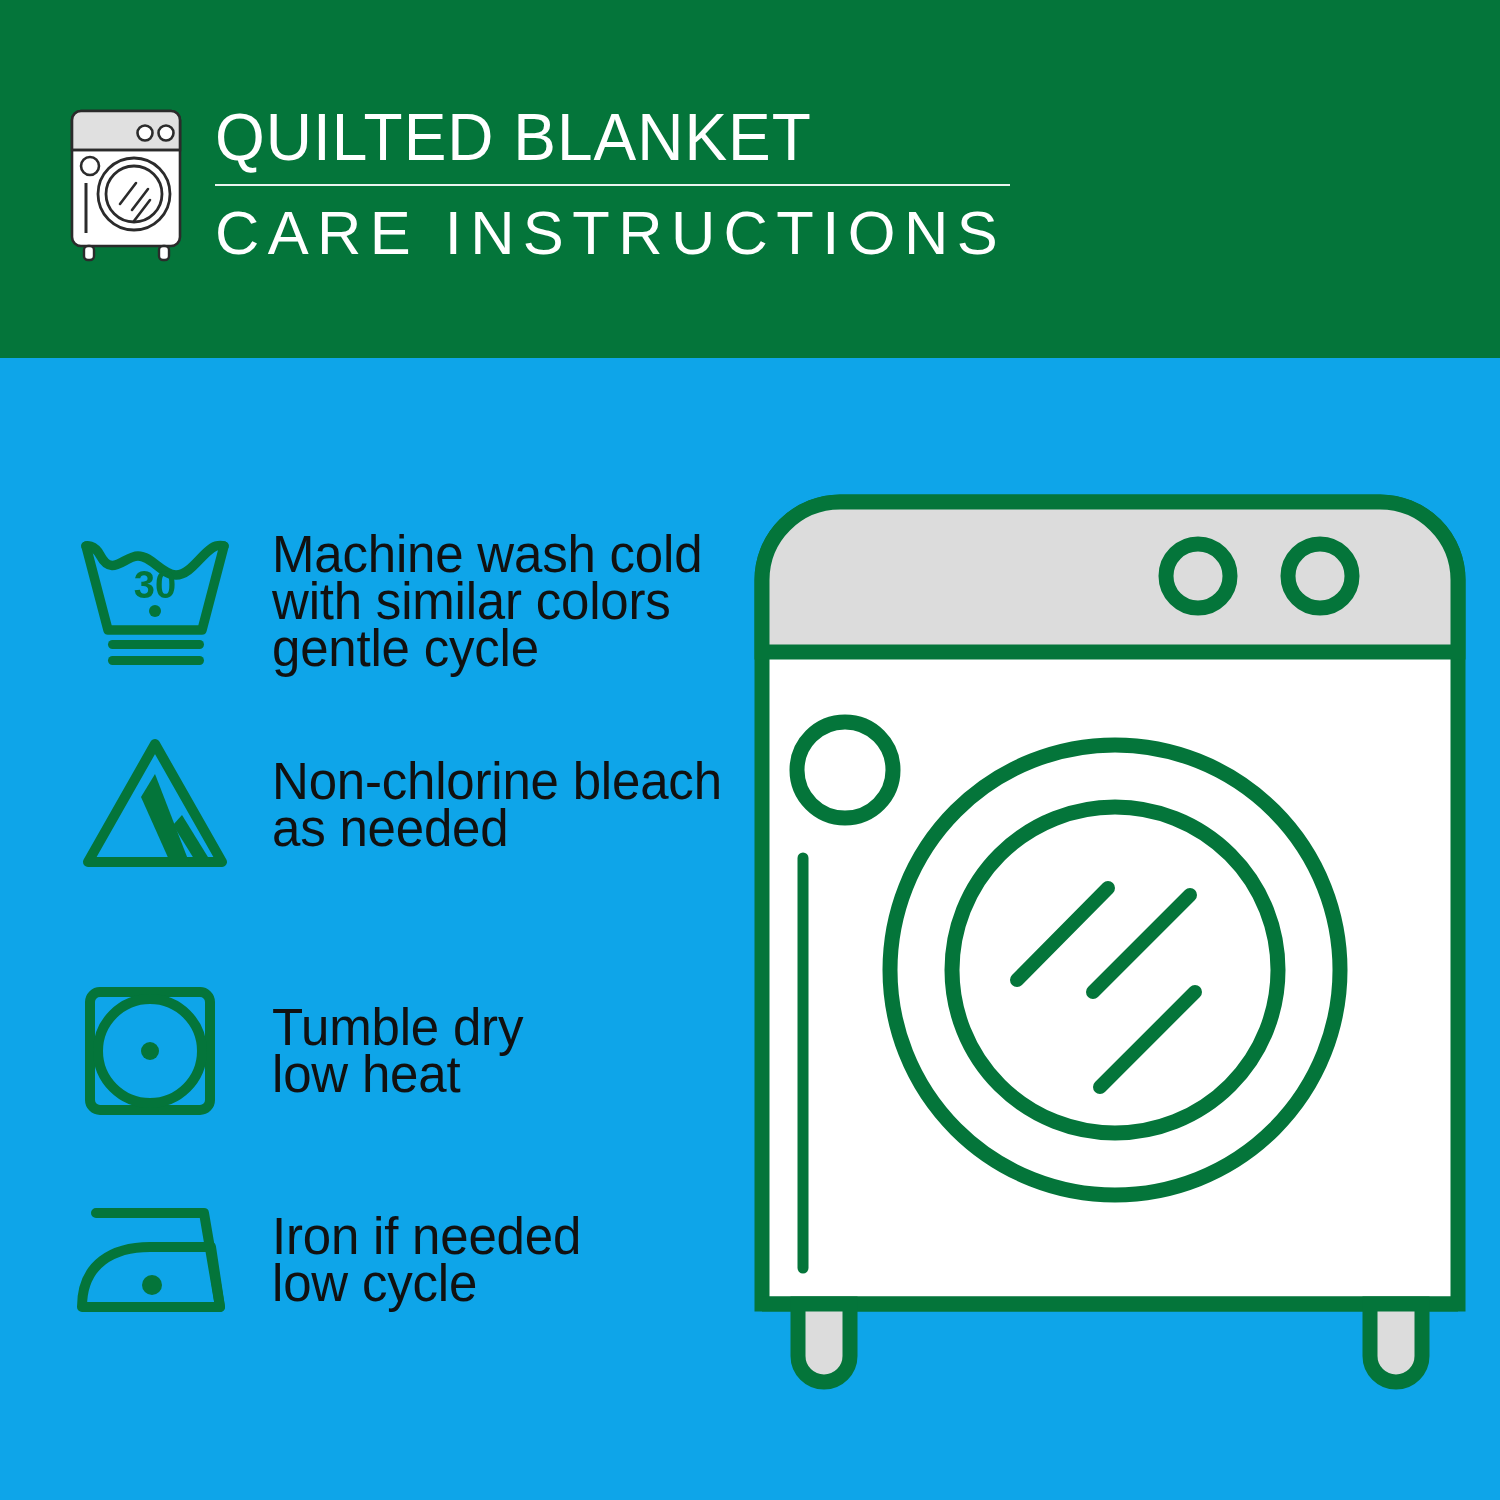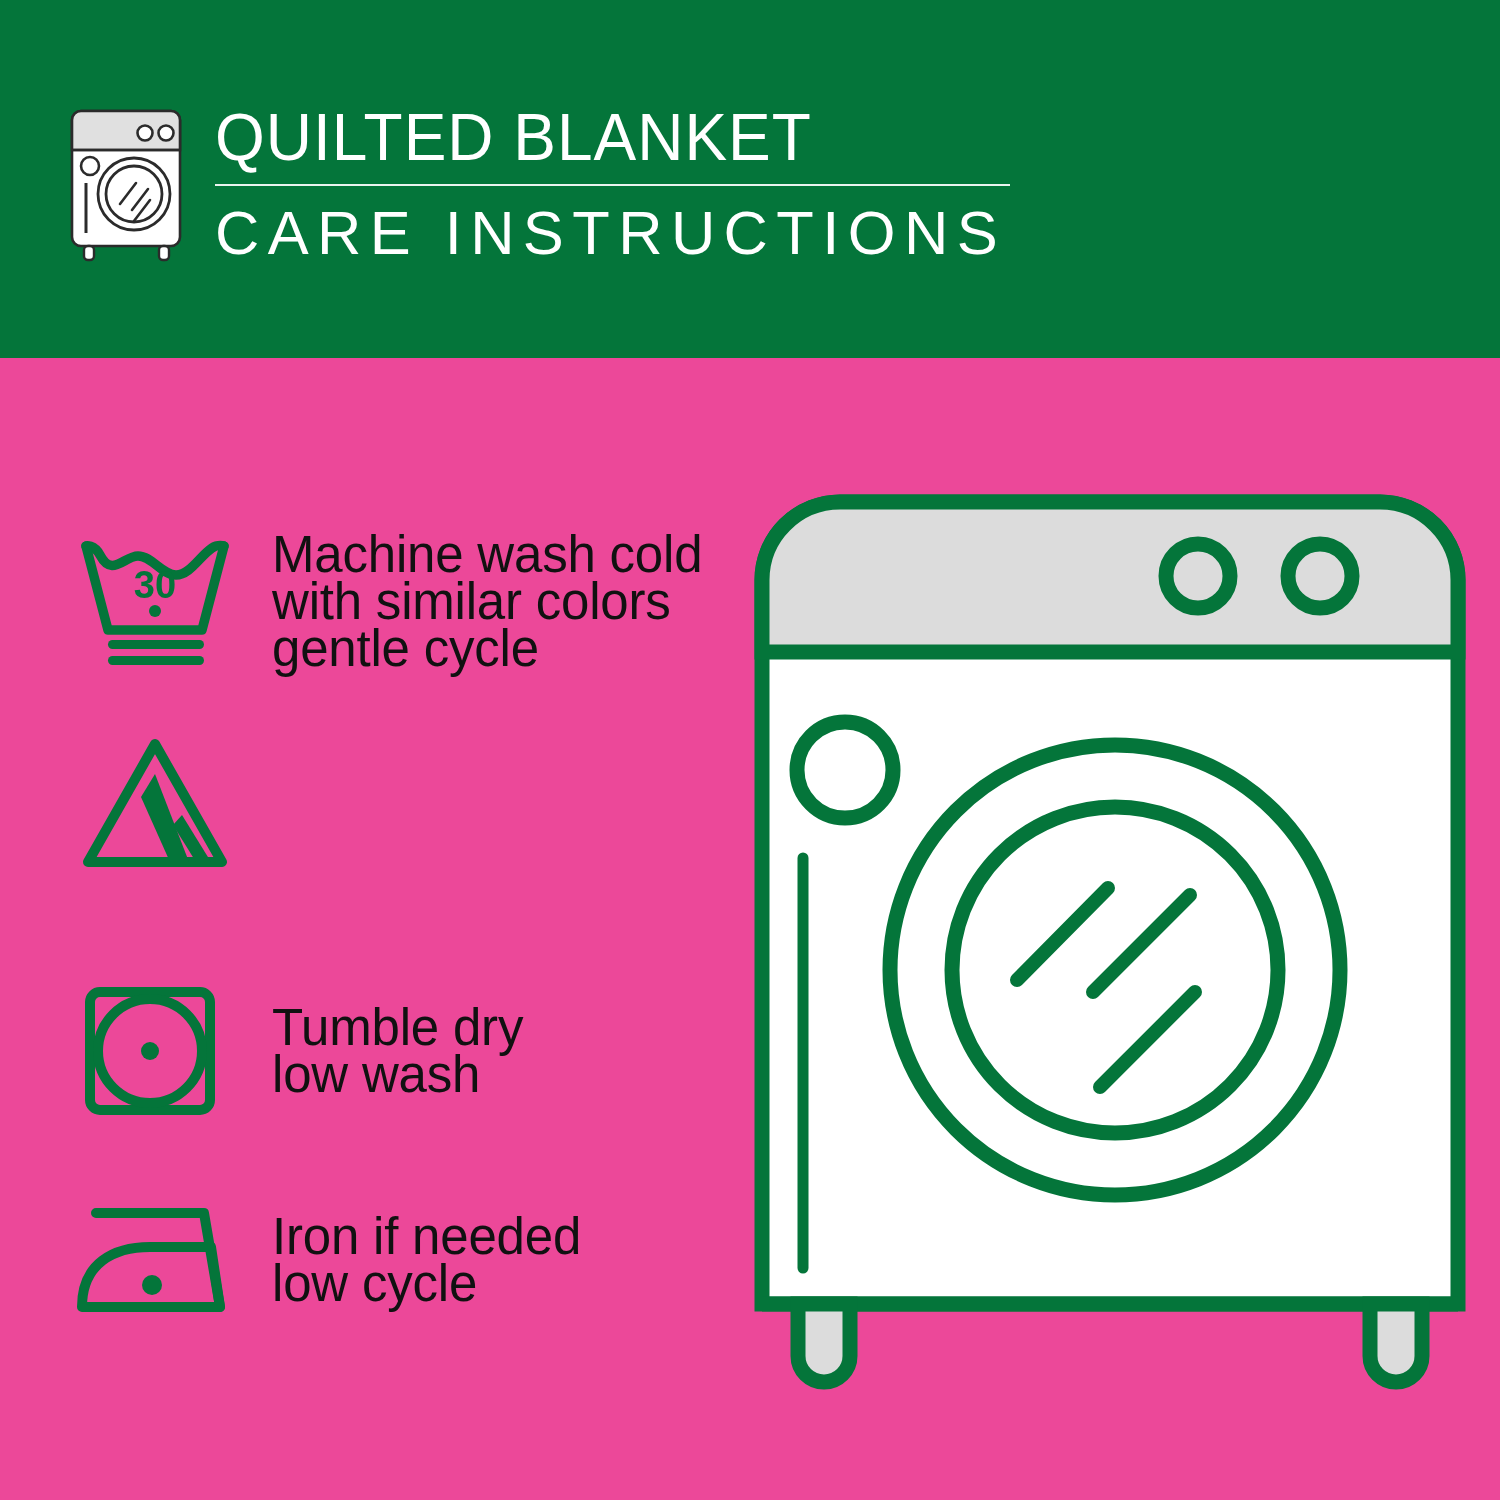--- a/index.html
+++ b/index.html
@@ -7,21 +7,21 @@
     padding: 0;
     background: #ffffff;
   }
   body {
     font-family: "Liberation Sans", sans-serif;
   }
   .page {
     position: relative;
     width: 1500px;
     height: 1500px;
-    background: #ec4899;
+    background: #0ea5e9;
     overflow: hidden;
   }
 
   
   .header {
     position: absolute;
     left: 0;
     top: 0;
     width: 1500px;
     height: 358px;
@@ -187,32 +187,34 @@
       <div class="care-icon">
         <svg viewBox="0 0 180 150" width="180" height="150">
 
           <path d="M83 14 L 150 132 L 16 132 Z" fill="none" stroke="#04753a" stroke-width="10" stroke-linejoin="round"></path>
 
           <path d="M83 44 L 117 132 L 98 132 L 69 67 Z" fill="#04753a"></path>
 
           <path d="M110 85 L 139 132 L 124 132 L 101 95 Z" fill="#04753a"></path>
         </svg>
       </div>
+      <div class="care-label">Non-chlorine bleach
+as needed</div>
     </div>
 
     <div class="care-row r2">
       <div class="care-icon">
         <svg viewBox="0 0 180 150" width="180" height="150">
           <rect x="18" y="16" width="120" height="118" rx="10" ry="10" fill="none" stroke="#04753a" stroke-width="10"></rect>
           <circle cx="78" cy="75" r="52" fill="none" stroke="#04753a" stroke-width="10"></circle>
           <circle cx="78" cy="75" r="9" fill="#04753a"></circle>
         </svg>
       </div>
       <div class="care-label">Tumble dry
-low wash</div>
+low heat</div>
     </div>
 
     <div class="care-row r3">
       <div class="care-icon">
         <svg viewBox="0 0 180 150" width="180" height="150">
 
           <path d="M24 28 L 132 28 L 148 122" fill="none" stroke="#04753a" stroke-width="10" stroke-linecap="round" stroke-linejoin="round"></path>
 
           <path d="M10 122 C 10 78, 42 62, 78 62 L 139 62 L 148 122 Z" fill="none" stroke="#04753a" stroke-width="10" stroke-linecap="round" stroke-linejoin="round"></path>
           <circle cx="80" cy="100" r="10" fill="#04753a"></circle>

